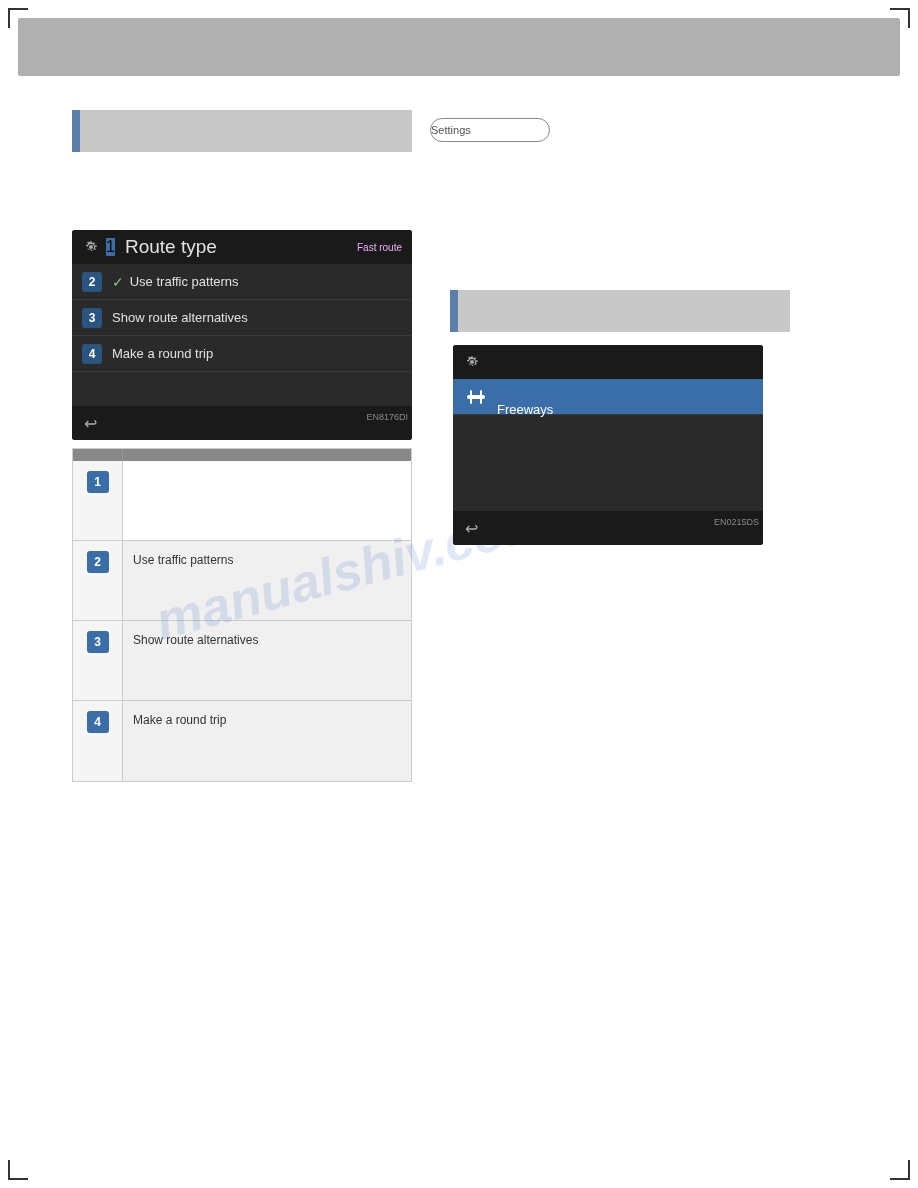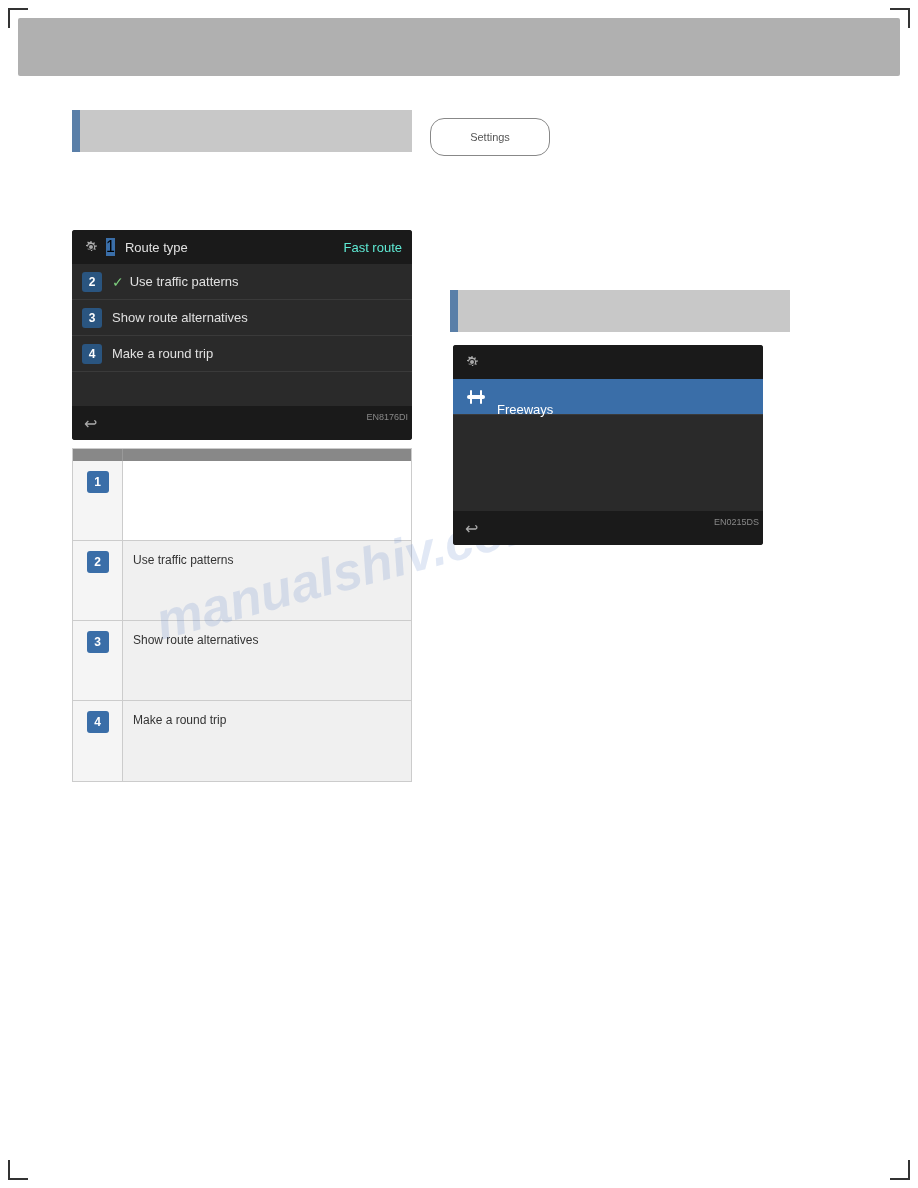--- a/index.html
+++ b/index.html
@@ -51,26 +51,26 @@
       background: #5a7fa8;
       margin-right: 0;
     }
 
     
     .pill-badge {
       position: absolute;
       top: 118px;
       left: 430px;
       width: 120px;
-      height: 38px;
+      height: 24px;
       border: 1.5px solid #888;
       border-radius: 14px;
       display: flex;
       align-items: center;
-      justify-content: center;
+      justify-content: flex-start;
       font-size: 11px;
       color: #555;
     }
 
     
     .nav-screen {
       position: absolute;
       top: 230px;
       left: 72px;
       width: 340px;
@@ -344,22 +344,22 @@
 
   <div class="nav-screen-header">
     <div class="gear-icon-small">
       <svg width="16" height="16" viewBox="0 0 16 16">
         <path d="M8 5a3 3 0 1 0 0 6A3 3 0 0 0 8 5zm0 1a2 2 0 1 1 0 4A2 2 0 0 1 8 6zm-.5-4h1l.3 1.5a5 5 0 0 1 1.2.5l1.3-.8.7.7-.8 1.3a5 5 0 0 1 .5 1.2L14 6.5v1l-1.5.3a5 5 0 0 1-.5 1.2l.8 1.3-.7.7-1.3-.8a5 5 0 0 1-1.2.5L9 12H8l-.3-1.5a5 5 0 0 1-1.2-.5l-1.3.8-.7-.7.8-1.3A5 5 0 0 1 4.8 7.5L3 7V6l1.5-.3a5 5 0 0 1 .5-1.2L4.2 3.2l.7-.7 1.3.8a5 5 0 0 1 1.2-.5L7.5 1.3z"></path>
       </svg>
     </div>
     <div class="num-badge blue">
       <span>1</span>
     </div>
-    <span style="color:#e0e0e0;font-size:13px;margin-left:10px;">Route type</span>
-    <span style="color:#5eead4;font-size:13px;margin-left:auto;">Fast route</span>
+    <span style="color:#e0e0e0;font-size:19px;margin-left:10px;">Route type</span>
+    <span style="color:#f0abfc;font-size:10px;margin-left:auto;">Fast route</span>
   </div>
 
   <div class="nav-menu-item">
     <div class="num-badge dark-blue">
       <span>2</span>
     </div>
     <span class="nav-check">✓</span>
     <span class="item-label">Use traffic patterns</span>
   </div>
 

